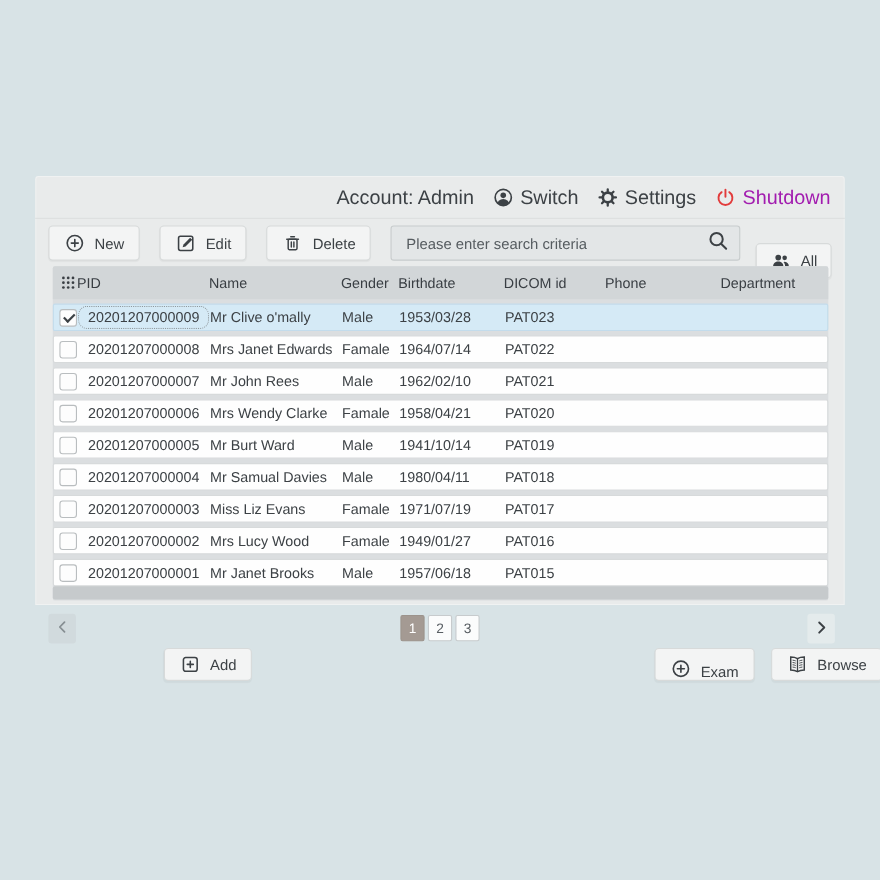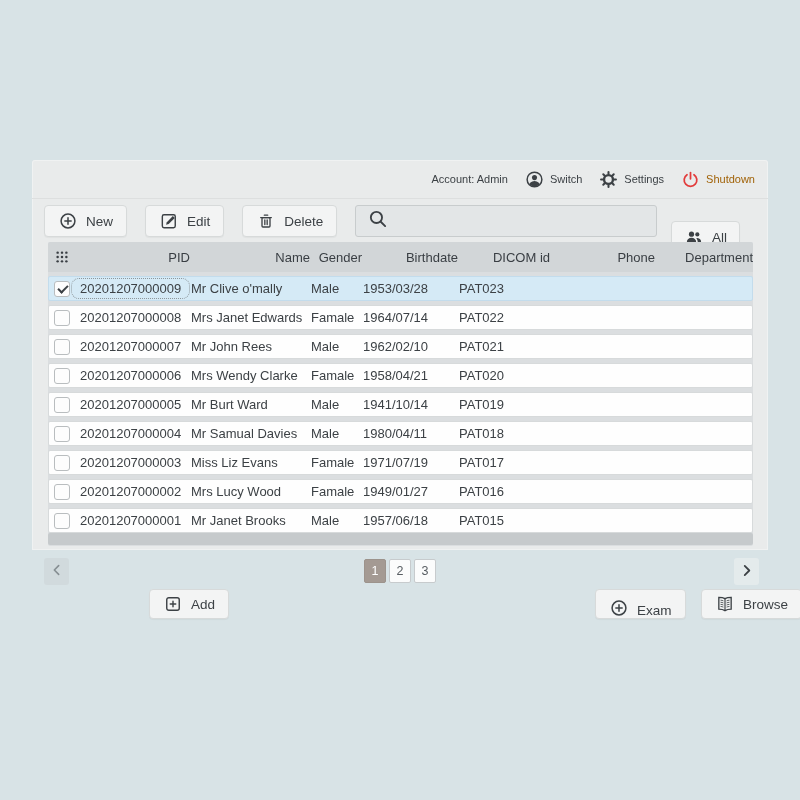--- a/index.html
+++ b/index.html
@@ -17,29 +17,29 @@
   .window{
     position:absolute;left:32px;top:160px;width:736px;height:390px;
     background:#e9ebeb;border-radius:3px 3px 0 0;
     box-shadow:0 0 0 1px rgba(255,255,255,.35) inset;
   }
   
   .topbar{
     position:absolute;left:0;top:0;right:0;height:38px;
     display:flex;align-items:center;justify-content:flex-end;
     gap:17px;padding-right:13px;border-bottom:1px solid #dddfdf;
-    font-size:11px;
+    font-size:18px;
   }
   .topbar-item{display:flex;align-items:center;gap:6px;background:none;border:none;
     font:inherit;color:#3c4145;padding:0;cursor:default;}
   .topbar-item svg{display:block;}
-  .shutdown{color:#a16207;align-items:center;}
+  .shutdown{color:#a21caf;align-items:center;}
   
   .toolbar{
-    position:absolute;left:0;top:39px;right:16px;height:44px;
+    position:absolute;left:0;top:39px;right:0;height:44px;
     display:flex;align-items:center;padding:0 12px;
   }
   .btn{
     display:flex;align-items:center;gap:8px;
     height:32px;padding:0 13px;
     background:#f3f4f4;border:1px solid #d7dada;border-radius:4px;
     font-family:inherit;font-size:13.5px;color:#3c4145;
     box-shadow:0 1px 1px rgba(0,0,0,.04);
     cursor:default;box-sizing:border-box;
   }
@@ -56,21 +56,21 @@
   }
   .searchbox input::placeholder{color:#565c60;opacity:1;}
   .toolbar .btn-all{margin-right:0;padding:0 12px;margin-top:32px;}
   
   .table{
     position:absolute;left:16px;top:82px;width:705px;height:304px;
     background:#dbdee0;border-radius:2px;box-sizing:border-box;
   }
   .tgrid{display:grid;grid-template-columns:22px 120px 120px 52px 96px 92px 105px 1fr;align-items:center;}
   .thead{height:30px;background:#d2d6d8;border-radius:2px 2px 0 0;font-size:13px;color:#393e43;}
-  .thead .hcell{white-space:nowrap;overflow:hidden;text-align:right;}
+  .thead .hcell{white-space:nowrap;overflow:hidden;}
   .gridicon{margin-left:6px;display:flex;align-items:center;}
   .row{
     height:25px;margin:0 0 4px 0;background:#fefefe;
     border:1px solid #d7dadb;border-radius:2px;box-sizing:border-box;
     font-size:13px;color:#3c4145;
   }
   .tbody .row:first-child{margin-top:4px;}
   .row.selected{background:#d5eaf6;border-color:#c3dcec;}
   .cell{white-space:nowrap;overflow:hidden;}
   .cell-pid span{display:inline-block;padding:2px 8px;border:1px dotted transparent;border-radius:8px;}
@@ -184,20 +184,21 @@
             <svg width="20" height="20" viewBox="0 0 24 24" fill="none" stroke="#3c4145" stroke-width="1.6" stroke-linecap="round">
               <path d="M10 5h4"></path>
               <path d="M5.6 7.9h12.8"></path>
               <rect x="7.2" y="7.9" width="9.6" height="11.3" rx="1.2"></rect>
               <path d="M10.6 10.8v5.4M13.4 10.8v5.4"></path>
             </svg>
           </span>
         <span>Delete</span>
       </button>
       <div class="searchbox">
+        <input type="text" placeholder="Please enter search criteria" style="">
         <span><svg width="22" height="22" viewBox="0 0 24 24" fill="none" stroke="#3c4145" stroke-width="2" stroke-linecap="round">
               <circle cx="10.3" cy="10.3" r="6.1"></circle>
               <path d="M15 15l4.8 4.8"></path>
             </svg></span>
       </div>
       <button class="btn btn-all">
         <span>
             <svg width="20" height="20" viewBox="0 0 24 24" fill="#3c4145">
               <circle cx="9" cy="8.6" r="3.1"></circle>
               <path d="M3.4 18.2c0-3.1 2.5-5.2 5.6-5.2s5.6 2.1 5.6 5.2z"></path>

